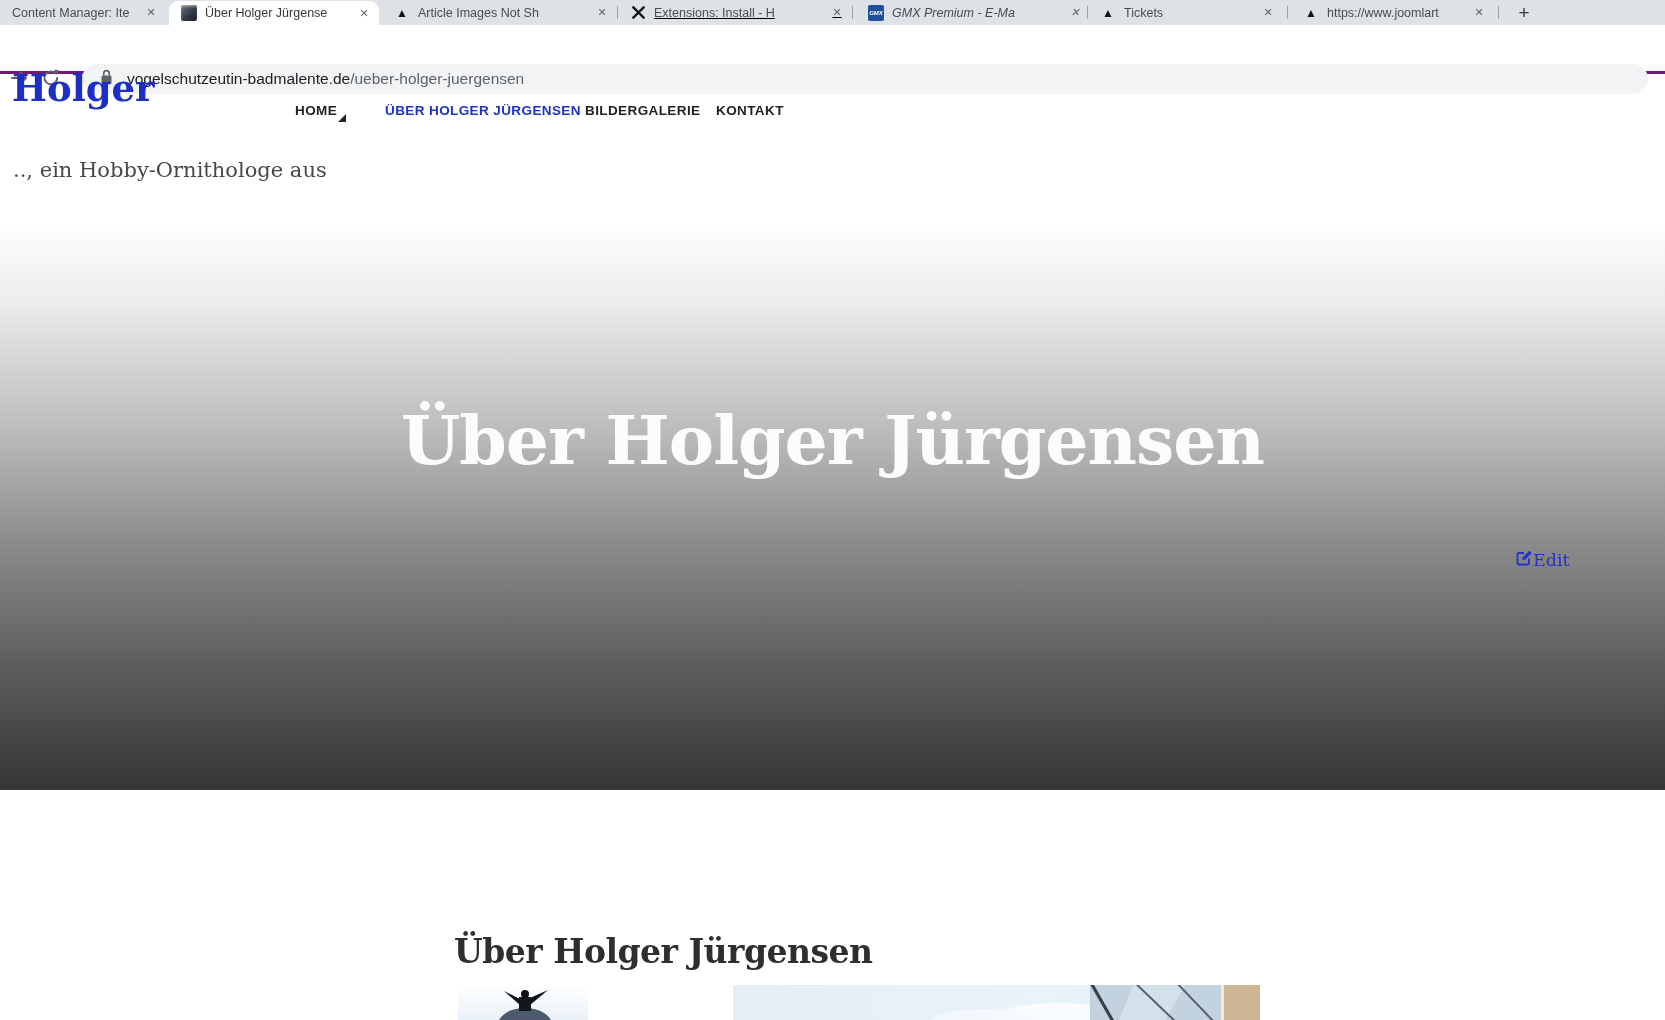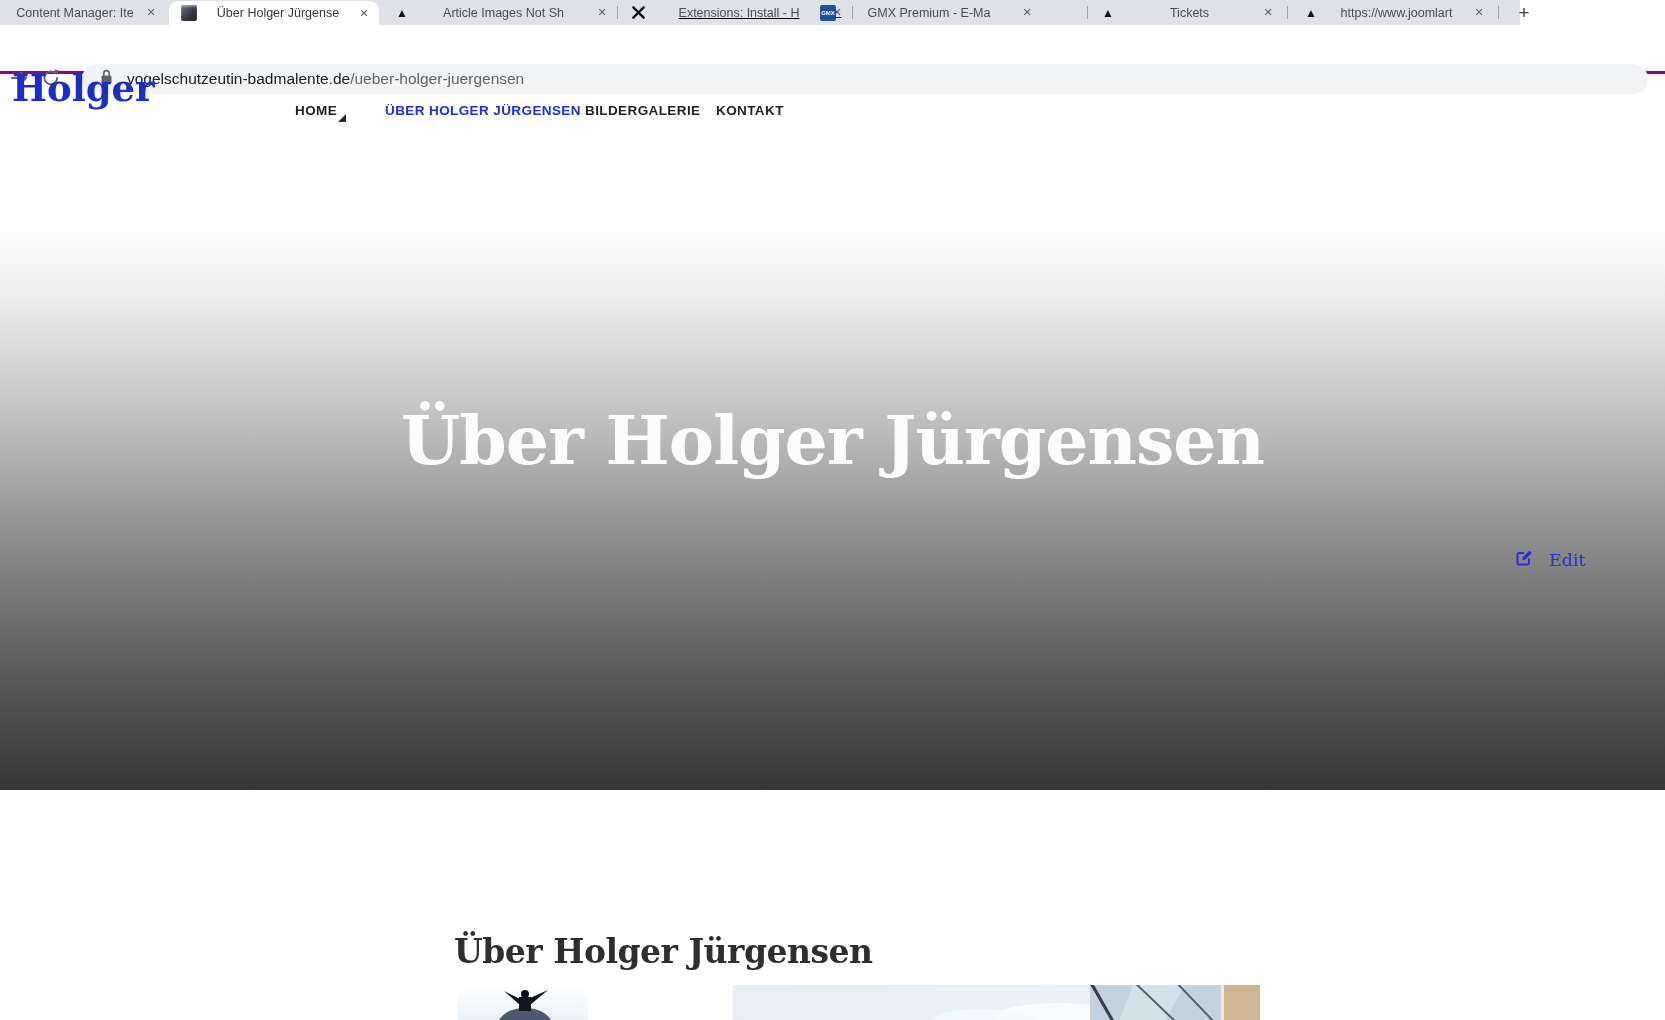--- a/index.html
+++ b/index.html
@@ -1,20 +1,20 @@
 <!DOCTYPE html>
 <html><head>
 <meta charset="utf-8">
 <style>
   * { margin:0; padding:0; box-sizing:border-box; }
   html,body { width:1665px; height:1020px; background:#fff; font-family:"Liberation Sans", sans-serif; }
   #screen { position:relative; width:1665px; height:1020px; overflow:hidden; background:#fff; }
 
   
-  .tab-strip { position:absolute; left:0; top:0; width:1520px; height:25px; background:#dee1e6;text-align:center; }
+  .tab-strip { position:absolute; left:0; top:0; width:1665px; height:25px; background:#dee1e6; }
   .tab { position:absolute; top:0; height:25px; display:flex; align-items:center; padding:0 6px 0 12px; }
   .tab.active { background:#fff; border-radius:9px 9px 0 0; top:1px; height:24px; }
   .tab-title { font-size:12.5px; color:#494d52; white-space:nowrap; overflow:hidden; flex:1; }
   .tab.active .tab-title { color:#35373b; }
   .tab-fav { width:16px; height:16px; margin-right:8px; flex:0 0 16px; display:flex; align-items:center; justify-content:center; }
   .fav-photo { width:16px; height:16px; border-radius:2px; background:linear-gradient(135deg,#6f7683 0%,#343a46 55%,#1d212b 100%); box-shadow:inset 0 2px 2px rgba(255,255,255,.35); }
   .fav-triangle { font-size:12px; color:#141517; line-height:1; }
   .fav-gmx { width:16px; height:16px; background:#1c4f9c; border-radius:2px; color:#fff; font-weight:bold; font-size:6px; display:flex; align-items:center; justify-content:center; letter-spacing:0; }
   .tab-close { width:18px; height:18px; margin-left:4px; flex:0 0 18px; display:flex; align-items:center; justify-content:center;
                font-size:11px; color:#5f6368; border-radius:50%; cursor:pointer; }
@@ -34,21 +34,21 @@
   .site-tagline { position:absolute; left:13px; top:156px; font-family:"DejaVu Serif","Liberation Serif",serif;
                   font-size:21px; line-height:29px; color:#46484b; }
   .main-nav-item { position:absolute; top:103px; font-size:13.5px; font-weight:bold; letter-spacing:.4px; color:#1f2022; cursor:pointer; }
   .main-nav-item.active { color:#1d33c6; }
   .nav-caret { position:absolute; left:338px; top:114px; width:0; height:0; border-left:8px solid transparent; border-bottom:8px solid #232425; }
 
   .hero { position:absolute; left:0; top:222px; width:1665px; height:568px;
           background:linear-gradient(180deg,#ffffff 0%,#ececec 14%,#b9b9b9 38%,#8f8f8f 55%,#5d5d5d 78%,#363636 100%); }
   .hero-title { position:absolute; left:0; right:0; top:178px; text-align:center;
                 font-family:"DejaVu Serif","Liberation Serif",serif; font-weight:bold; font-size:68px; color:#fcfcfc; letter-spacing:-1px; }
-  .edit-link { position:absolute; left:1516px; top:549px; display:flex; align-items:center; gap:16px; cursor:pointer;
+  .edit-link { position:absolute; left:1516px; top:549px; display:flex; align-items:center; gap:0; cursor:pointer;
                font-family:"DejaVu Serif","Liberation Serif",serif; font-size:17.5px; color:#2531ce; }
 
   .content-heading { position:absolute; left:454px; top:932px; font-family:"DejaVu Serif","Liberation Serif",serif;
                      font-weight:bold; font-size:33px; color:#2d2e30; letter-spacing:-0.5px; }
   .img-crop { position:absolute; overflow:hidden; }
 </style>
 </head>
 <body>
 
 <div id="screen">
@@ -78,21 +78,21 @@
       <span class="tab-fav">
         <svg width="15" height="15" viewBox="0 0 16 16" fill="none" stroke="#121315" stroke-width="2.6" stroke-linecap="round">
           <path d="M2.5 2.5 C6 6, 10 10, 13.5 13.5"></path>
           <path d="M13.5 2.5 C10 6, 6 10, 2.5 13.5"></path>
         </svg>
       </span>
       <span class="tab-title">Extensions: Install - H</span>
       <span class="tab-close">✕</span>
     </div>
 
-    <div class="tab" style="left:808px;width:234px;">
+    <div class="tab" style="left:856px;width:234px;font-style:italic;">
       <span class="tab-fav">
           <span class="fav-gmx">GMX</span>
         </span>
       <span class="tab-title">GMX Premium - E-Ma</span>
       <span class="tab-close">✕</span>
     </div>
 
     <div class="tab" style="left:1088px;width:195px;">
       <span class="tab-fav fav-triangle">▲</span>
       <span class="tab-title">Tickets</span>
@@ -135,20 +135,21 @@
         </svg>
       </span>
       <span class="url-text"><span class="domain">vogelschutzeutin-badmalente.de</span><span class="path">/ueber-holger-juergensen</span></span>
     </div>
   </div>
 
   <div class="site-title">
     <div>Holger</div>
   </div>
   <div class="site-tagline">
+    <div>.., ein Hobby-Ornithologe aus</div>
   </div>
 
   <div class="main-nav-item" style="left:295px;text-align:center;">HOME</div>
   <div class="nav-caret"></div>
   <div class="main-nav-item active" style="left:385px;">ÜBER HOLGER JÜRGENSEN</div>
   <div class="main-nav-item" style="left:585px;">BILDERGALERIE</div>
   <div class="main-nav-item" style="left:716px;">KONTAKT</div>
 
   <div class="hero">
     <div class="hero-title">Über Holger Jürgensen</div>

